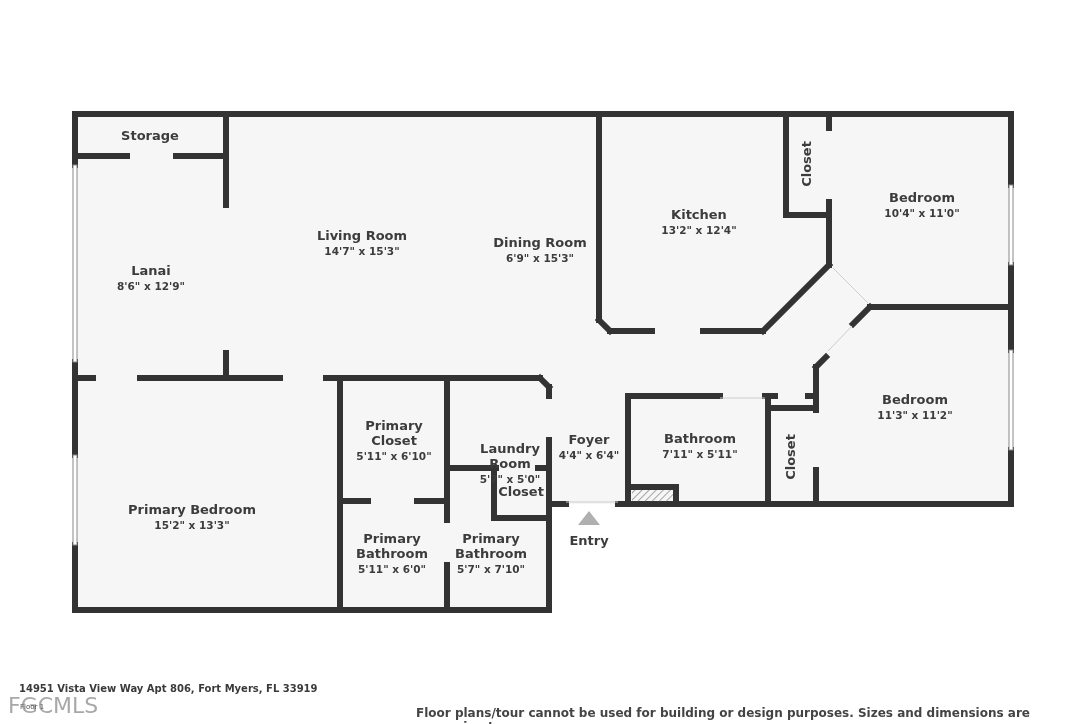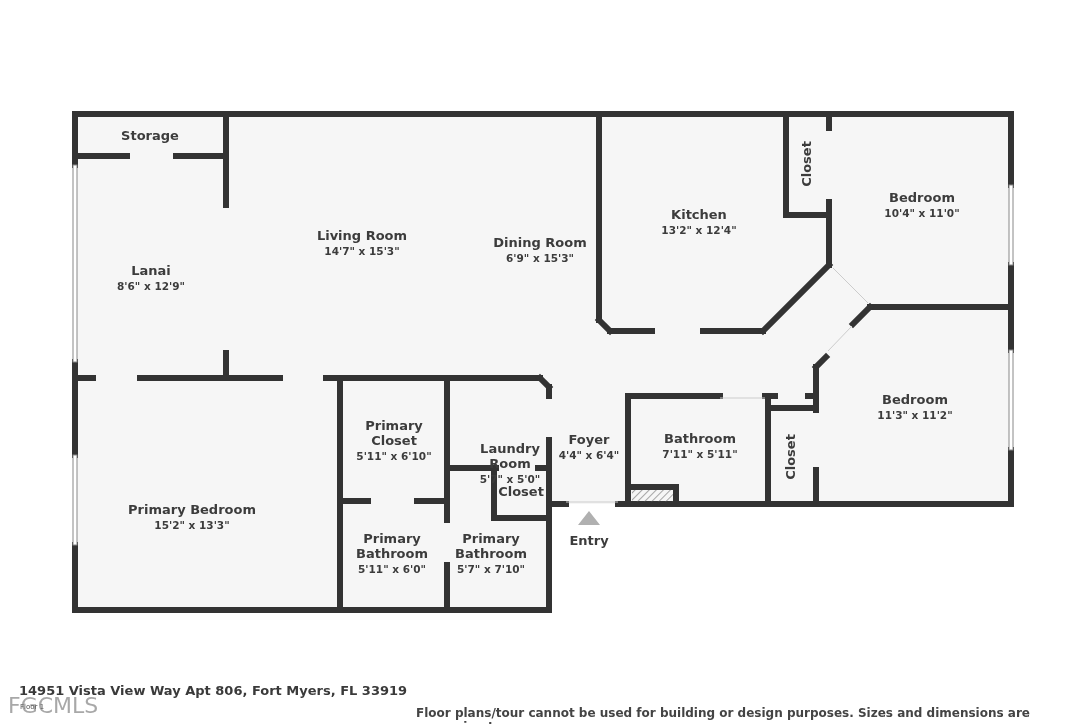--- a/index.html
+++ b/index.html
@@ -6,21 +6,21 @@
   body { width: 1086px; height: 724px; position: relative; overflow: hidden;
          font-family: "DejaVu Sans", sans-serif; color: #3a3a3a; }
   #plan { position: absolute; left: 0; top: 0; }
   .room-label { position: absolute; text-align: center; transform: translate(-50%, -50%);
                 white-space: nowrap; line-height: 1.15; }
   .room-name { font-size: 13px; font-weight: bold; color: #3c3c3c; display: block; }
   .room-dim { font-size: 10.5px; font-weight: bold; color: #3c3c3c; display: block; margin-top: 1px; }
   .vert { transform: translate(-50%, -50%) rotate(-90deg); }
   .entry-label { position: absolute; font-size: 13px; font-weight: bold; color: #3c3c3c;
                  transform: translate(-50%, -50%); }
-  .address { position: absolute; left: 19px; top: 683px; font-size: 13px; font-weight: bold; color: #3a3a3a; }
+  .address { position: absolute; left: 19px; top: 683px; font-size: 10px; font-weight: bold; color: #3a3a3a; }
   .floor-tag { position: absolute; left: 20px; top: 703px; font-size: 7px; color: #555; }
   .watermark { position: absolute; left: 8px; top: 693px; font-size: 22px; color: #9a9a9a;
                letter-spacing: 0px; font-family: "DejaVu Sans", sans-serif; opacity: 0.85; }
   .disclaimer { position: absolute; left: 376px; top: 706px; font-size: 12px; font-weight: bold; color: #444; margin-left: 40px; }
 </style>
 </head>
 <body>
 
 <svg id="plan" width="1086" height="724" viewBox="0 0 1086 724" xmlns="http://www.w3.org/2000/svg">
 

